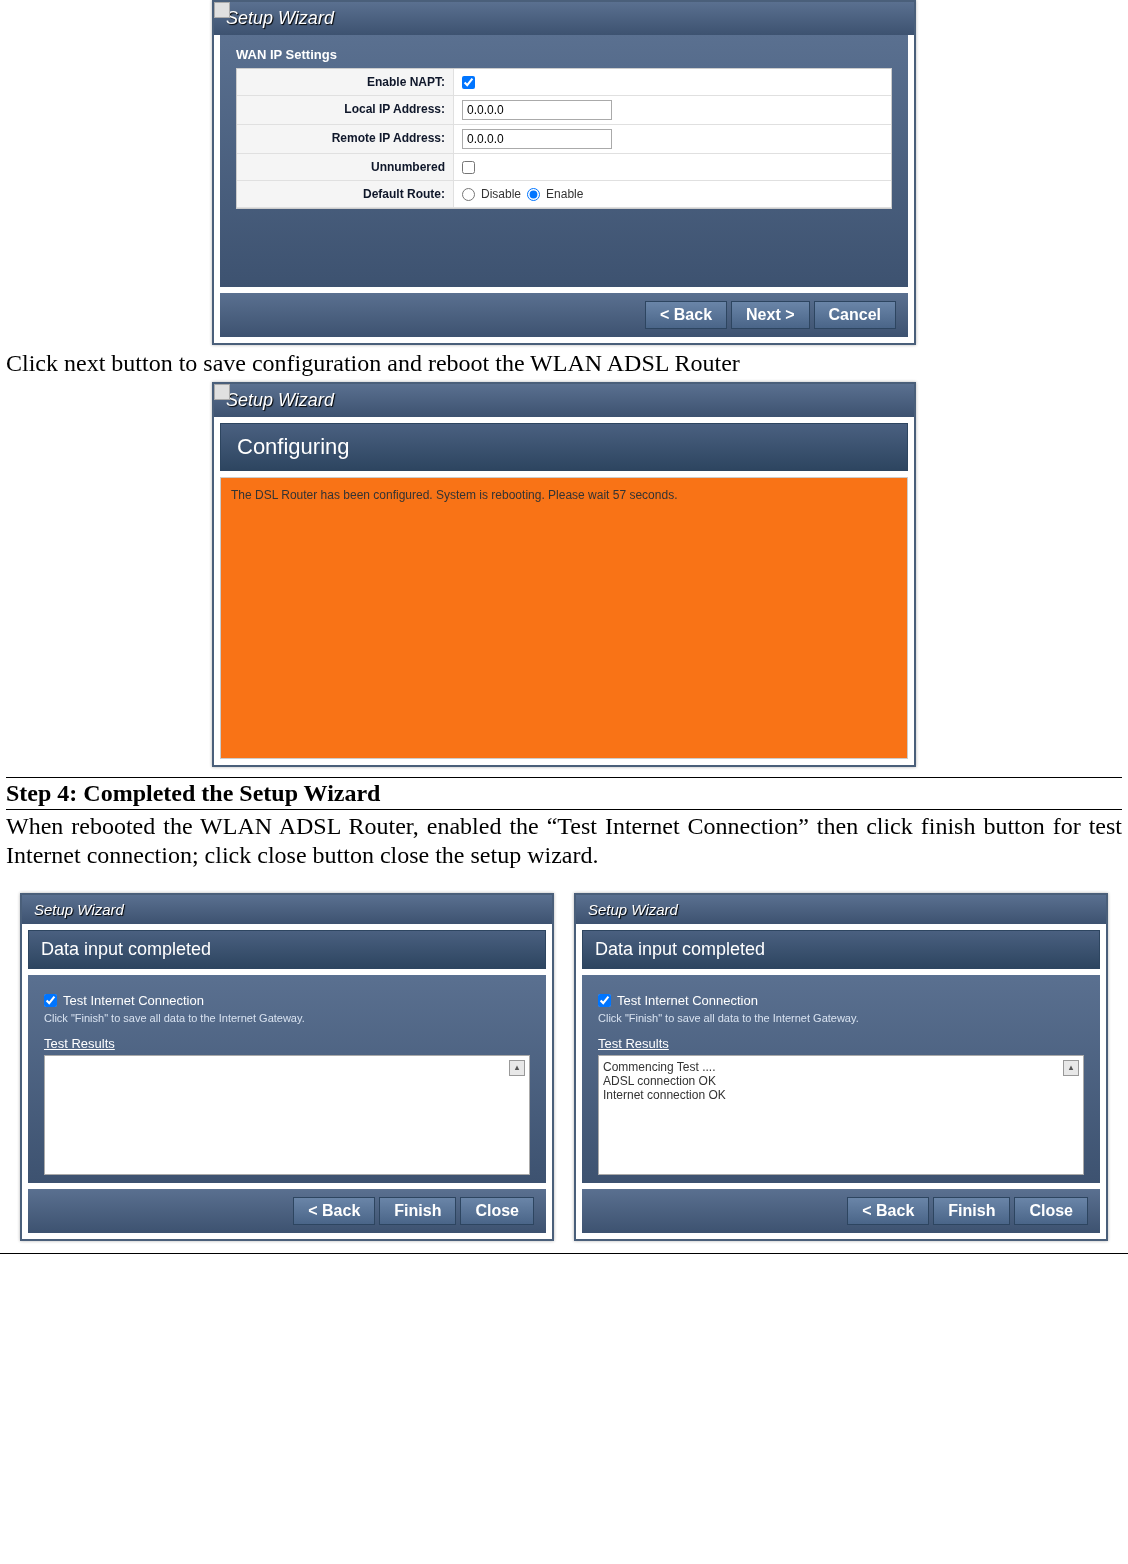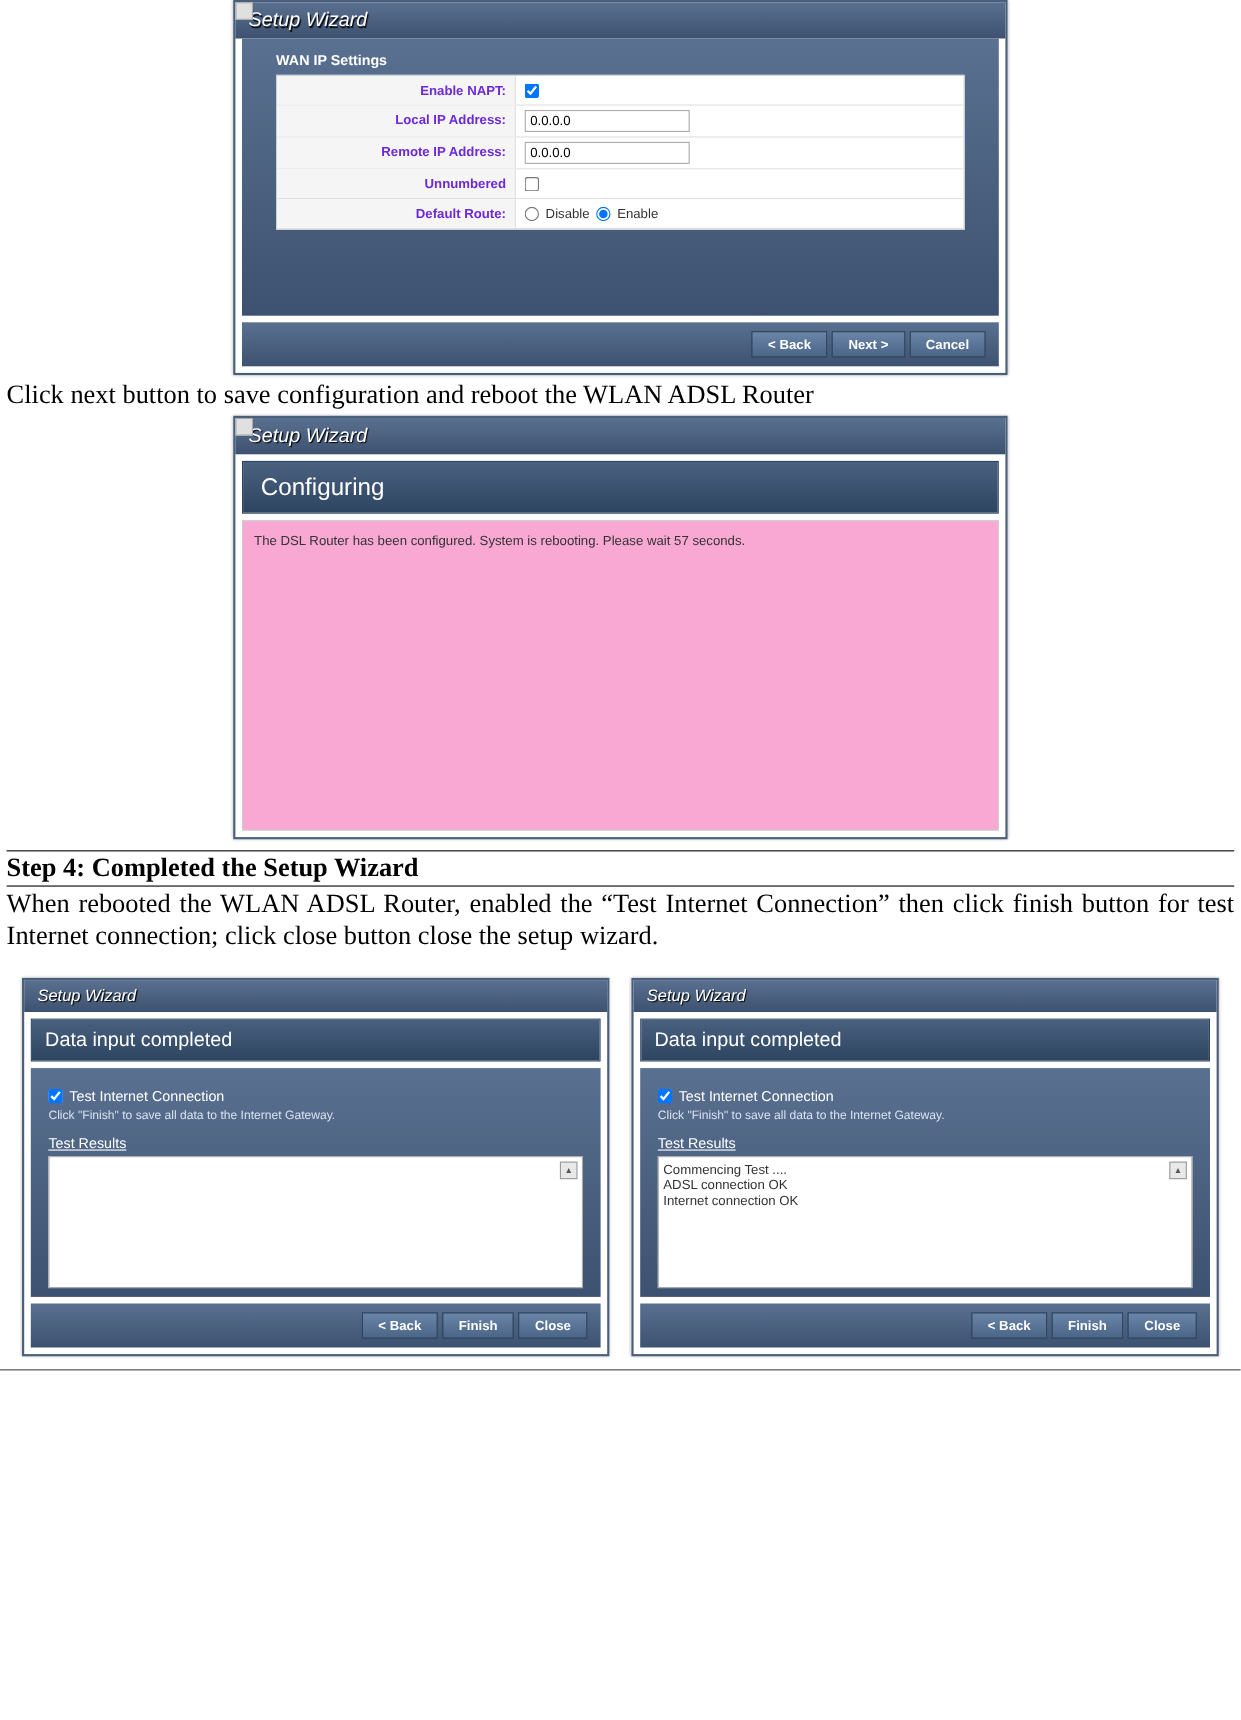--- a/index.html
+++ b/index.html
@@ -1,32 +1,32 @@
 <!DOCTYPE html>
 <html><head>
 <meta charset="utf-8">
 <style>
 body{margin:0;padding:0;font-family:Arial,sans-serif;background:#fff;width:1128px}
 .page{width:1128px;padding:0;position:relative}
 .wizard-window{border:2px solid #4a5f7a;background:#fff;box-shadow:0 0 3px rgba(0,0,0,0.3);position:relative}
 .wizard-titlebar{background:linear-gradient(#5a7090,#3d5270);padding:6px 12px;color:#fff;font-weight:normal;font-style:italic;font-size:18px;text-shadow:1px 1px 1px #000}
 .wizard-section-header{background:linear-gradient(#4a6080,#2d4560);color:#fff;padding:10px 16px;font-size:22px;font-weight:normal;border:1px solid #2d4560;margin:6px}
-.wizard-body{background:linear-gradient(#5a7090,#3d5270);margin:0 6px 6px 6px;padding:12px 31px;color:#fff;font-size:13px;min-height:200px}
+.wizard-body{background:linear-gradient(#5a7090,#3d5270);margin:0 6px 6px 6px;padding:12px 16px;color:#fff;font-size:13px;min-height:200px}
 .form-panel{background:#fff;border:1px solid #ccc}
 .form-row{display:flex;border-bottom:1px solid #e0e0e0}
-.form-label-cell{width:200px;background:#f5f5f5;text-align:right;padding:6px 8px;font-weight:bold;font-size:12px;color:#6d28d9;border-right:1px solid #e0e0e0}
+.form-label-cell{width:200px;background:#f5f5f5;text-align:right;padding:6px 8px;font-weight:bold;font-size:12px;color:#0f172a;border-right:1px solid #e0e0e0}
 .form-value-cell{flex:1;padding:4px 8px;font-size:12px;color:#333;display:flex;align-items:center;gap:6px}
 .text-input{border:1px solid #aaa;padding:2px 4px;font-size:12px;width:140px}
 .section-label{color:#fff;font-size:13px;font-weight:bold;margin-bottom:6px}
 .button-bar{display:flex;justify-content:flex-end;gap:4px;padding:8px 12px;background:linear-gradient(#5a7090,#3d5270)}
-.wiz-btn{background:linear-gradient(#6a85a8,#4a6588);border:1px solid #2d4560;color:#fff;font-size:12px;padding:4px 14px;cursor:pointer;font-weight:bold}
+.wiz-btn{background:linear-gradient(#6a85a8,#4a6588);border:1px solid #2d4560;color:#fff;font-size:16px;padding:4px 14px;cursor:pointer;font-weight:bold}
 .body-text{font-size:24px;font-family:'Times New Roman',serif;color:#000;line-height:1.2}
 .step-heading{font-size:24px;font-family:'Times New Roman',serif;font-weight:bold;border-bottom:1.5px solid #000;border-top:1.5px solid #000;padding:2px 0}
 .center-block{display:flex;justify-content:center}
-.config-msg-box{background:#f9a8d4;color:#333;padding:10px;font-size:12px;border:1px solid #ccc;min-height:260px}
+.config-msg-box{background:#f97316;color:#333;padding:10px;font-size:12px;border:1px solid #ccc;min-height:260px}
 .small-wizard{width:540px}
 .test-results-area{background:#fff;border:1px solid #aaa;height:110px;color:#333;font-size:12px;padding:4px;overflow:auto}
 .checkbox-row{display:flex;gap:6px;font-size:13px;color:#fff;margin:8px 0 4px 0}
 .instr-text{font-size:11px;color:#d8e2f0;margin-bottom:12px}
 .underline-label{font-size:13px;color:#fff;text-decoration:underline;margin-bottom:4px}
 .scrollbar-corner{position:absolute;top:0;left:0;width:14px;height:14px;background:#e0e0e0;border:1px solid #aaa}
 .bottom-hr{border:0;border-top:1.5px solid #000;margin:12px 0 0 0}
 .page-num{text-align:center;font-family:'Times New Roman',serif;font-size:16px;margin-top:4px}
 .two-col{display:flex;gap:20px;padding:0 20px}
 .radio-label{font-size:12px;color:#333}

